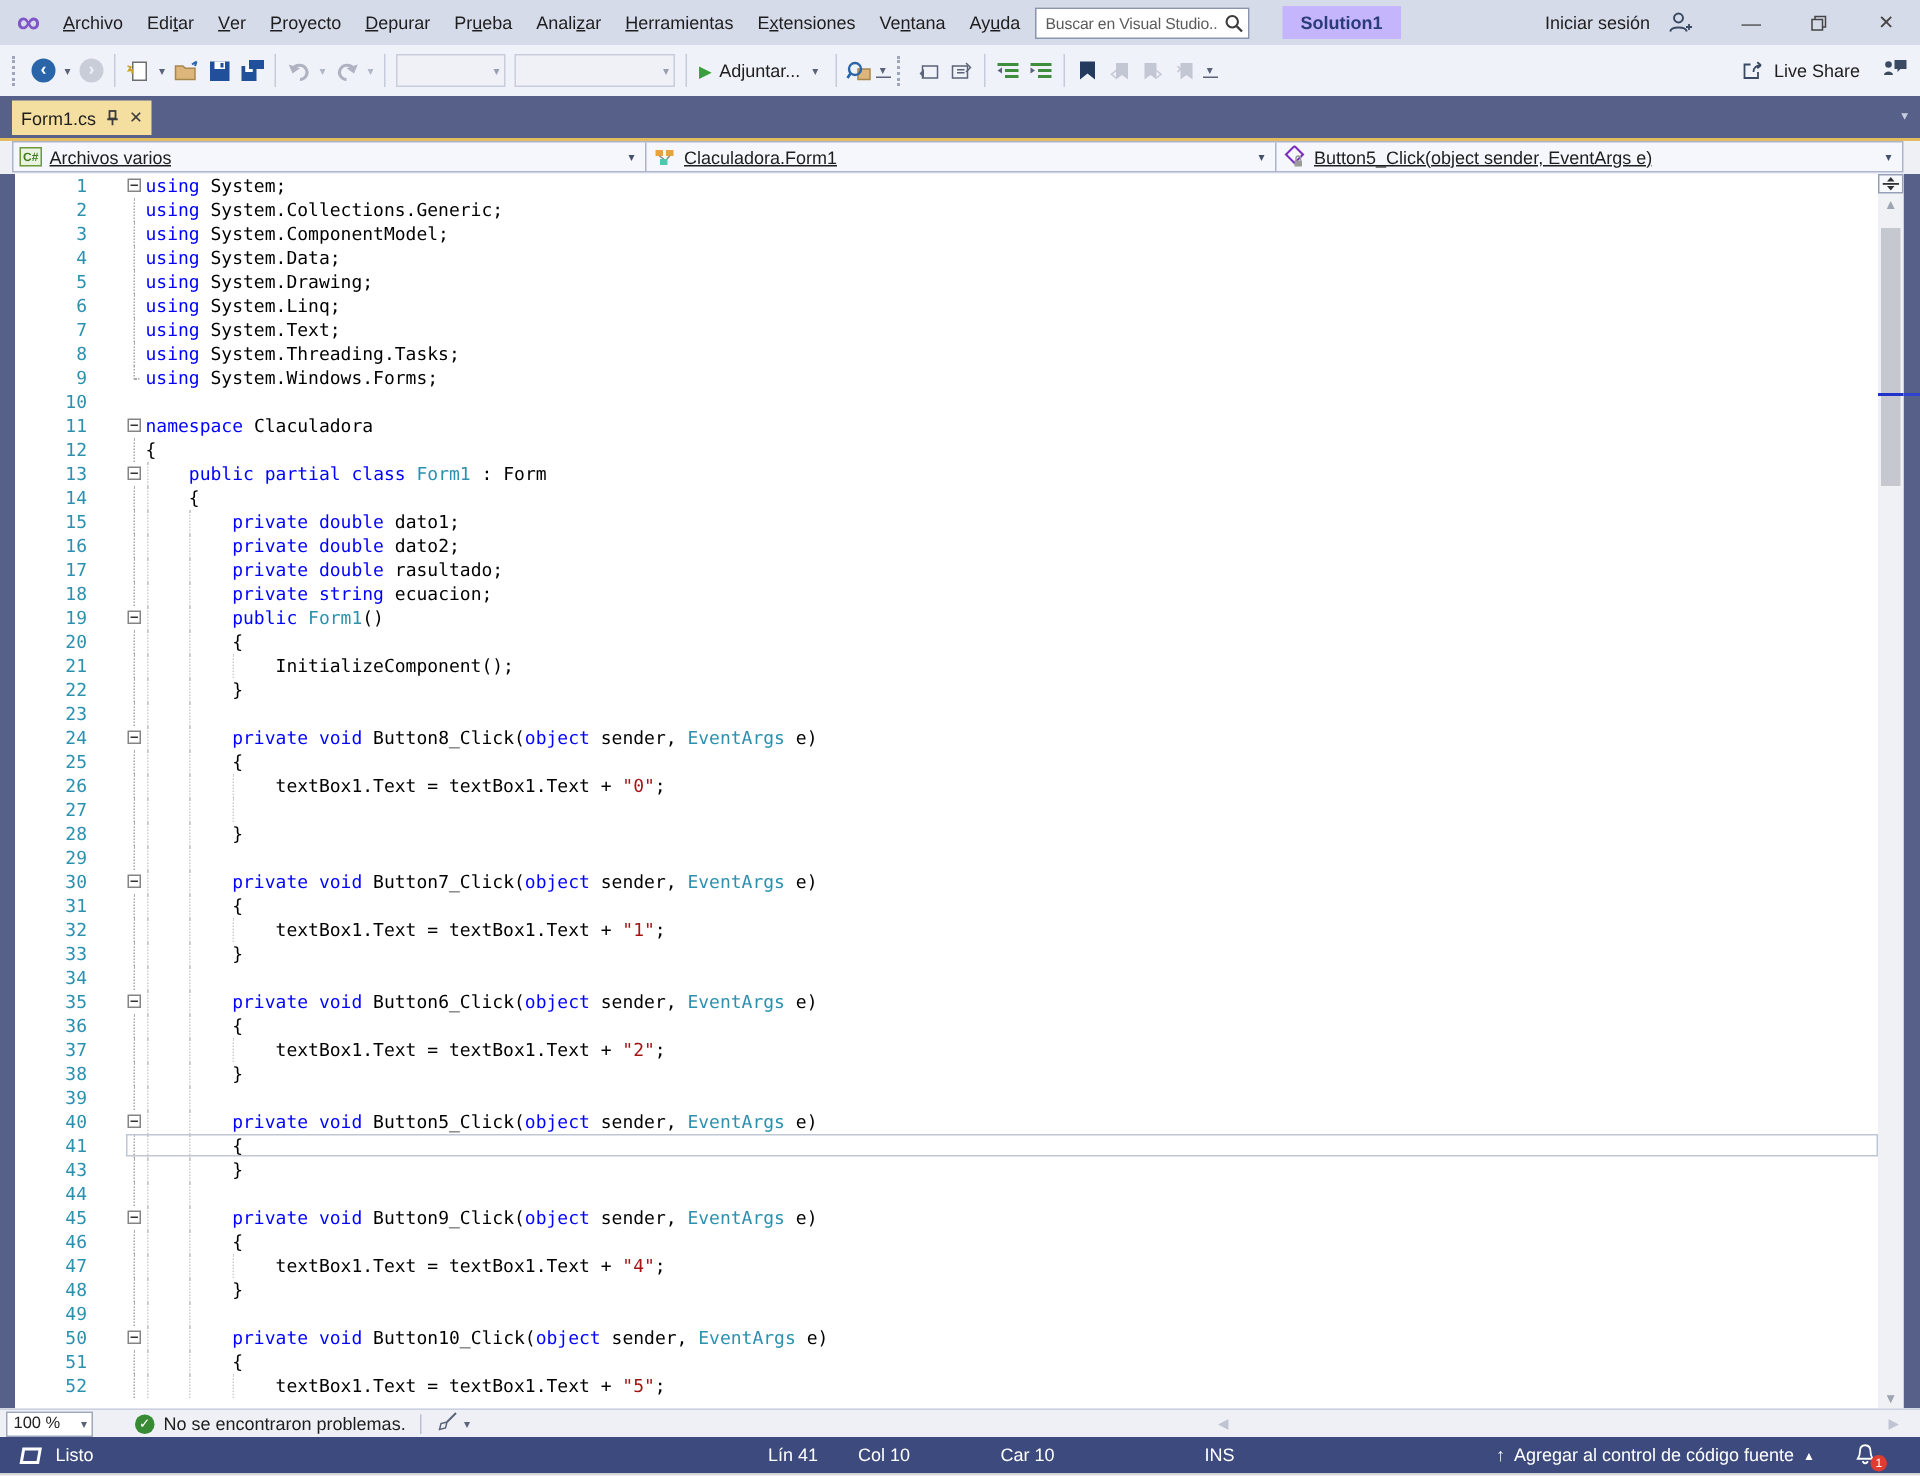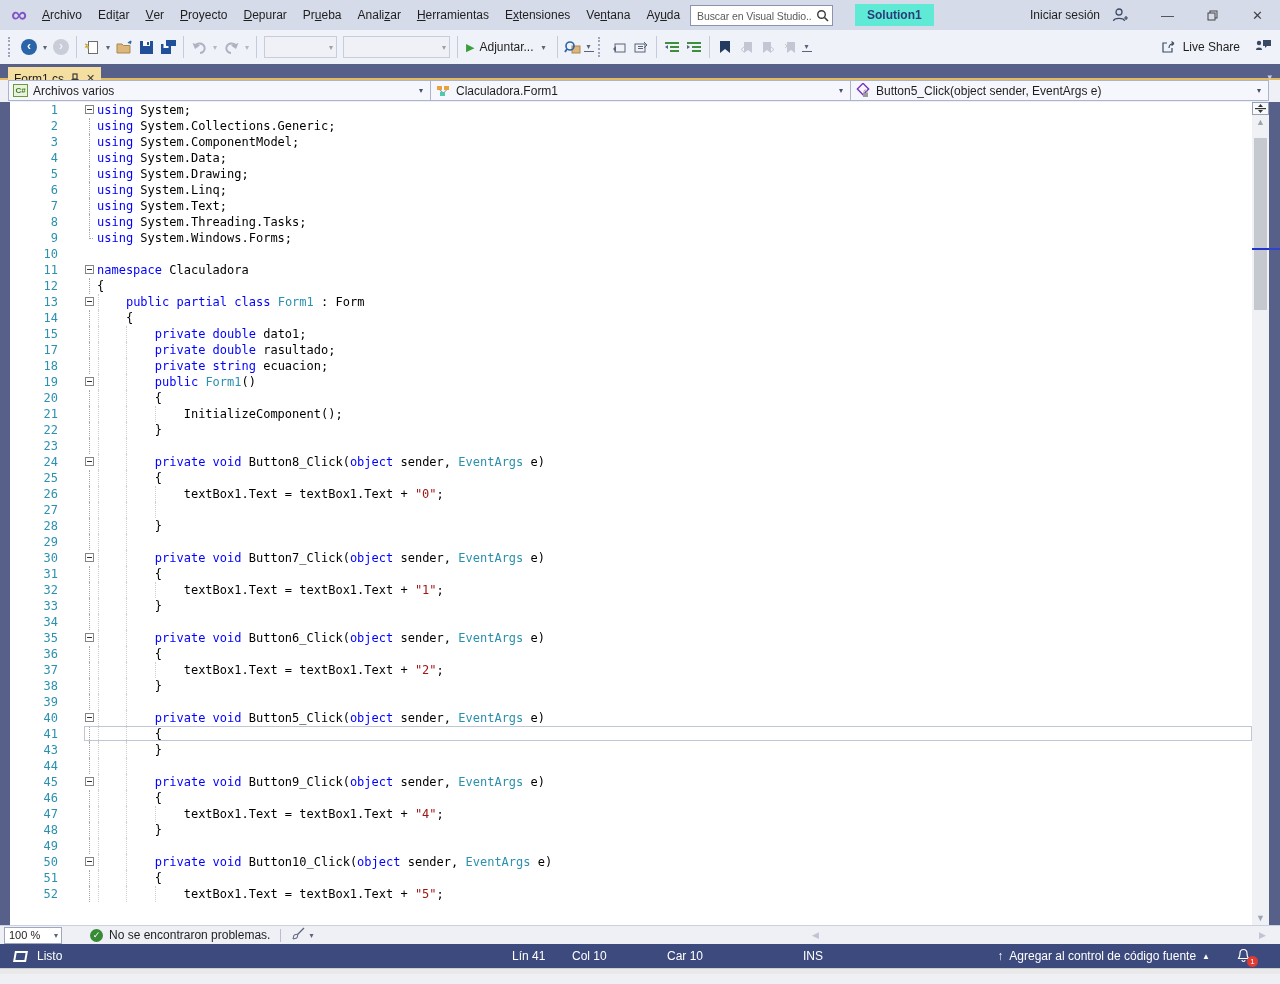--- a/index.html
+++ b/index.html
@@ -8,21 +8,21 @@
 
   
   .titlebar { height:30px; background:#D6DBE9; display:flex; align-items:center; position:relative; }
   .vs-logo { width:30px; text-align:center; color:#7F55C8; font-size:22px; font-weight:bold; margin-left:4px; line-height:26px; }
   .menu { display:flex; height:100%; align-items:center; }
   .menu-item { padding:0 8px; font-size:12px; color:#1E1E1E; height:100%; display:flex; align-items:center; }
   .menu-item u { text-decoration:underline; }
   .search-box { position:absolute; left:690px; top:5px; width:143px; height:21px; background:#FFFFFF; border:1px solid #8B94AE; display:flex; align-items:center; }
   .search-box .ph { flex:1; font-size:10.5px; letter-spacing:-0.1px; color:#5B5B5B; padding-left:6px; white-space:nowrap; overflow:hidden; }
   .search-box .mag { width:20px; display:flex; align-items:center; justify-content:center; }
-  .solution-pill { position:absolute; left:855px; top:4px; height:22px; background:#5eead4; color:#2B3C7A; font-weight:bold; font-size:12px; display:flex; align-items:center; padding:0 12px; }
+  .solution-pill { position:absolute; left:855px; top:4px; height:22px; background:#c4b5fd; color:#2B3C7A; font-weight:bold; font-size:12px; display:flex; align-items:center; padding:0 12px; }
   .signin { position:absolute; left:1030px; top:0; height:30px; display:flex; align-items:center; font-size:12px; color:#1E1E1E; gap:11px; }
   .winbtns { position:absolute; right:0; top:0; height:30px; display:flex; }
   .winbtn { width:45px; height:30px; display:flex; align-items:center; justify-content:center; color:#444; font-size:13px; }
 
   
   .toolbar { height:34px; background:#F0F2F9; display:flex; align-items:center; position:relative; padding-left:4px; }
   .grip { width:6px; height:20px; border-left:2px dotted #9FA6BC; margin:0 4px; }
   .tb-sep { width:1px; height:22px; background:#C5CBDB; margin:0 4px; }
   .tbi { width:22px; height:22px; display:flex; align-items:center; justify-content:center; font-size:13px; }
   .caret { font-size:8px; color:#5B6378; width:10px; text-align:center; }
@@ -30,32 +30,32 @@
   .circle-btn { width:16px; height:16px; border-radius:50%; background:#2A64A9; color:#fff; display:flex; align-items:center; justify-content:center; font-size:12px; font-weight:bold; padding-bottom:2px; }
   .circle-btn.dis { background:#C9CDD8; color:#F0F2F9; }
   .combo { height:22px; background:#F0F1F7; border:1px solid #C9CCDA; display:flex; align-items:center; justify-content:flex-end; margin:0 3px; }
   .combo .caret { color:#9AA0B2; }
   .attach { display:flex; align-items:center; gap:5px; font-size:12px; color:#1E1E1E; padding:0 4px; }
   .play { color:#3A9E3A; font-size:11px; }
   .liveshare { position:absolute; right:40px; top:0; height:34px; display:flex; align-items:center; gap:6px; font-size:12px; color:#1E1E1E; }
   .feedback { position:absolute; right:8px; top:8px; }
 
   
-  .tabwell { height:16px; background:#566089; position:relative; }
+  .tabwell { height:30px; background:#566089; position:relative; }
   .goldline { position:absolute; left:0; bottom:0; width:100%; height:2px; background:#E2BC5E; }
   .tab { position:absolute; left:8px; top:3px; height:23px; background:#F5DFA0; display:flex; align-items:center; padding:0 6px; font-size:12px; color:#1E1E1E; gap:6px; }
   .tab .x { font-size:11px; color:#3B3B3B; }
   .tab-list-caret { position:absolute; right:8px; top:8px; color:#C8CDE0; font-size:9px; }
 
   
   .navrow { height:22px; background:#EEF0F6; position:relative; }
   .navbar { position:absolute; left:8px; right:11px; top:0; height:21px; background:#F6F7FC; border:1px solid #ABB4CC; display:flex; }
   .navseg { display:flex; align-items:center; font-size:12px; color:#1E1E1E; position:relative; border-right:1px solid #ABB4CC; }
   .navseg:last-child { border-right:none; }
-  .navseg .lbl { padding-left:5px; white-space:nowrap; overflow:hidden; }
+  .navseg .lbl { padding-left:5px; white-space:nowrap; overflow:hidden;text-decoration:underline; }
   .navseg .caret { position:absolute; right:4px; color:#44506E; }
   .csicon { width:15px; height:13px; border:1px solid #6A9A3A; color:#3E7A1E; background:#EAF2E0; font-size:8px; font-weight:bold; display:flex; align-items:center; justify-content:center; margin-left:4px; }
 
   
   .editor { position:relative; height:823px; background:#FFFFFF; overflow:hidden; }
   .code-rows { position:absolute; left:0; top:0; right:28px; }
   .cl { height:16px; display:flex; font-family:"DejaVu Sans Mono","Liberation Mono",monospace; font-size:12px; line-height:16px; position:relative; }
   .cl .ln { width:62px; text-align:right; padding-right:4px; color:#2B91AF; flex:none; }
   .cl .selm { width:22px; flex:none; }
   .cl .fold { width:13px; flex:none; position:relative; }
@@ -449,20 +449,28 @@
       </div>
       <div class="cl">
         <span class="ln">15</span>
         <span class="selm"></span>
         <span class="fold">
           <span class="f-v"></span>
         </span>
         <span class="code"><span class="guide" style="left: 0.5px;"></span><span class="guide" style="left: 29.3984px;"></span><span class="p">        </span><span class="k">private</span><span class="p"> </span><span class="k">double</span><span class="p"> dato1;</span></span>
       </div>
       <div class="cl">
+        <span class="ln">16</span>
+        <span class="selm"></span>
+        <span class="fold">
+          <span class="f-v"></span>
+        </span>
+        <span class="code"><span class="guide" style="left: 0.5px;"></span><span class="guide" style="left: 29.3984px;"></span><span class="p">        </span><span class="k">private</span><span class="p"> </span><span class="k">double</span><span class="p"> dato2;</span></span>
+      </div>
+      <div class="cl">
         <span class="ln">17</span>
         <span class="selm"></span>
         <span class="fold">
           <span class="f-v"></span>
         </span>
         <span class="code"><span class="guide" style="left: 0.5px;"></span><span class="guide" style="left: 29.3984px;"></span><span class="p">        </span><span class="k">private</span><span class="p"> </span><span class="k">double</span><span class="p"> rasultado;</span></span>
       </div>
       <div class="cl">
         <span class="ln">18</span>
         <span class="selm"></span>

